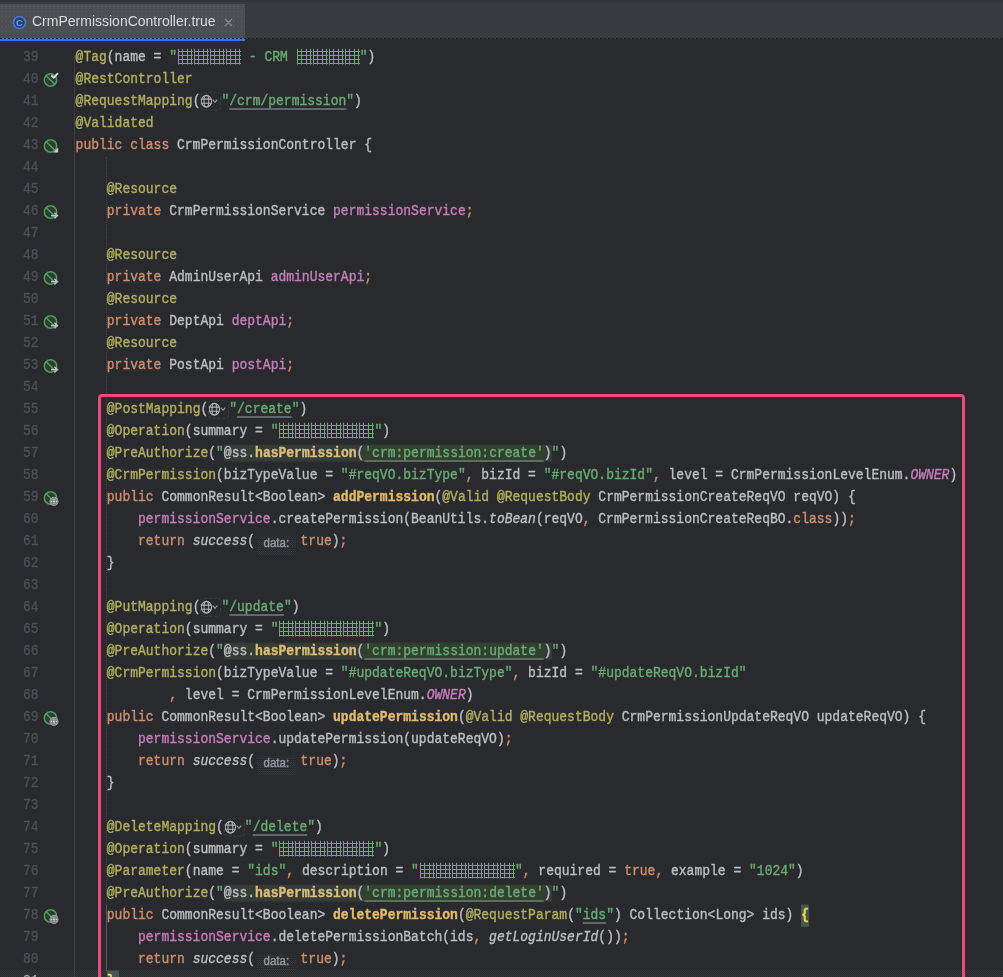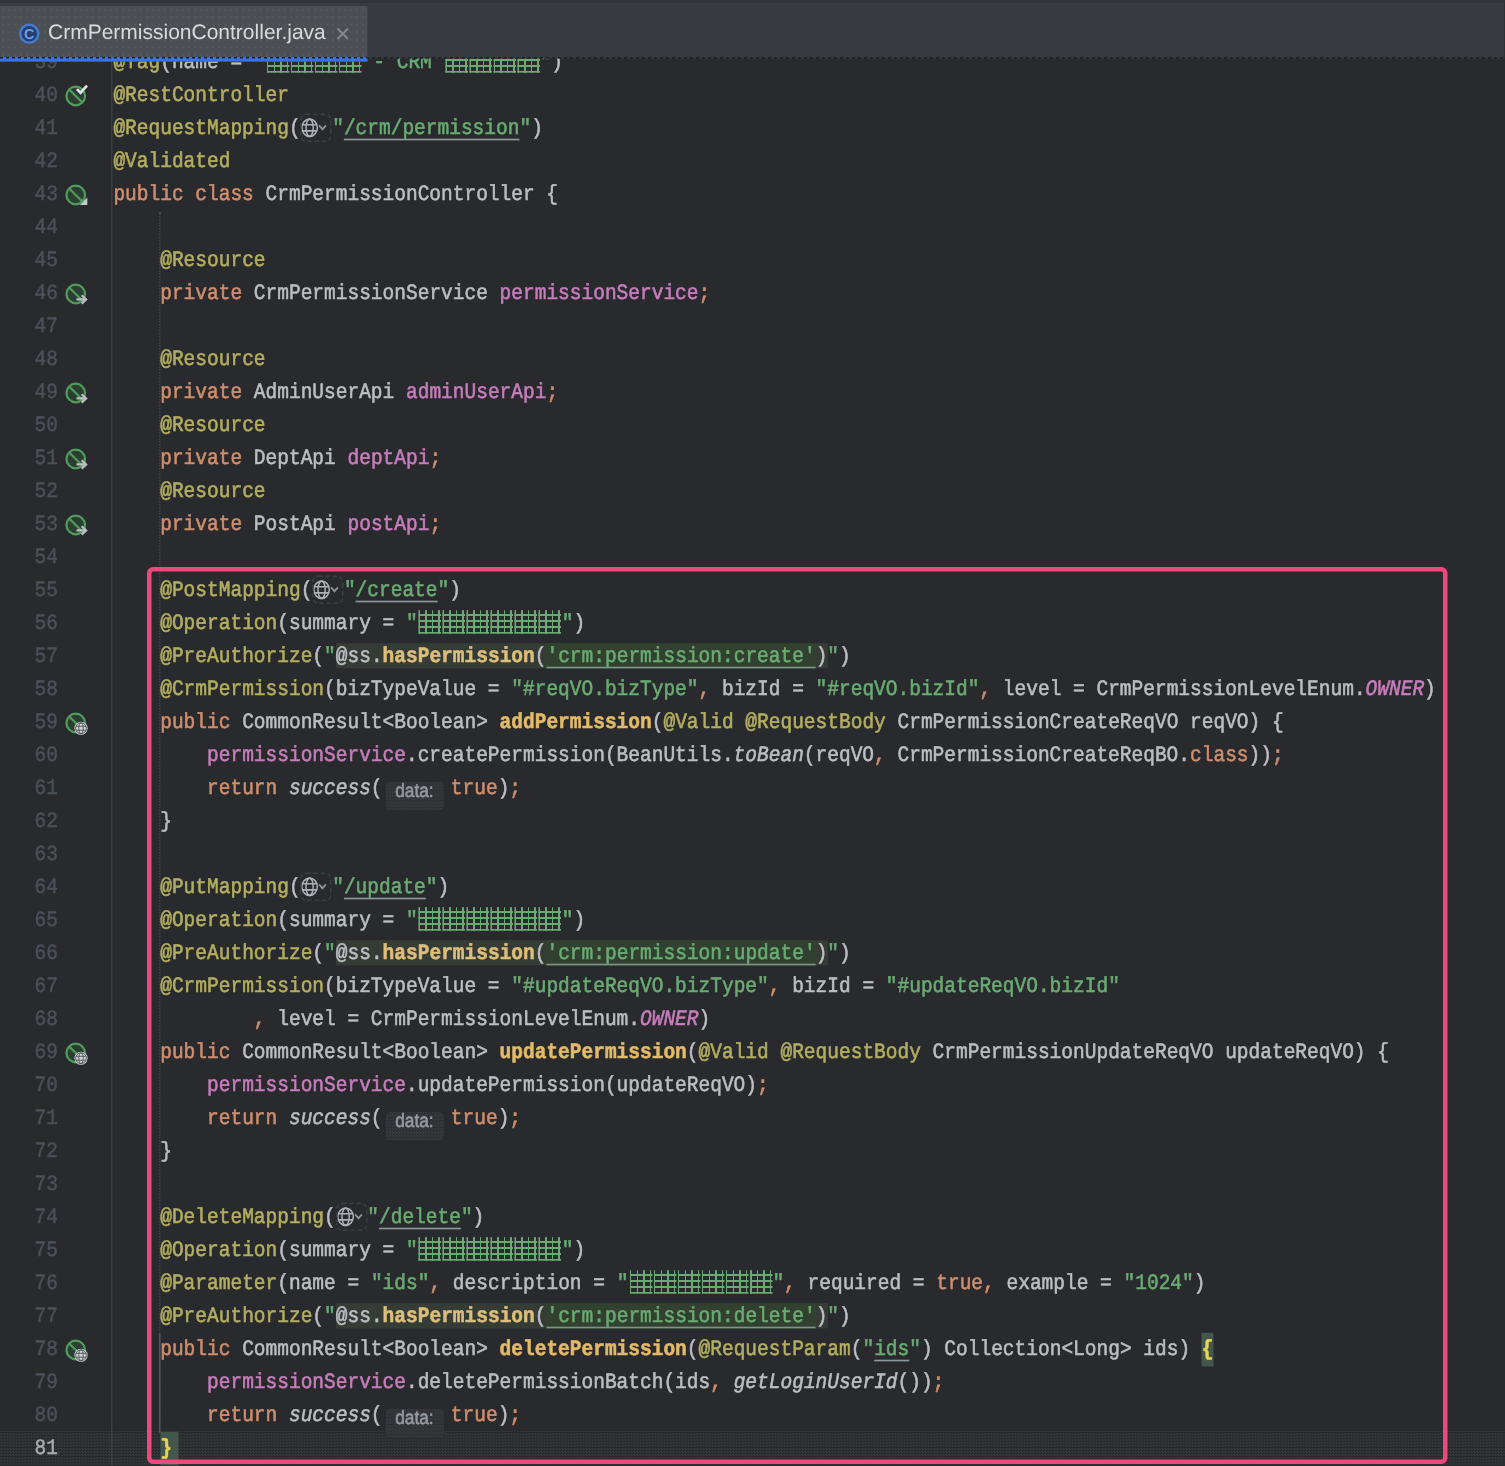--- a/index.html
+++ b/index.html
@@ -1,15 +1,15 @@
 <!DOCTYPE html>
 <html><head><meta charset="utf-8"><style>
 html,body{margin:0;padding:0;width:1003px;height:977px;overflow:hidden;background:#292a2d;}
 body{font-family:"Liberation Mono",monospace;font-size:13px;}
-#ed{position:absolute;left:0;top:0;width:1003px;height:769px;}
+#ed{position:absolute;left:0;top:16px;width:1003px;height:769px;}
 .col{position:absolute;top:31.3px;}
 .col div{height:22px;line-height:22px;white-space:pre;transform:scaleY(1.12);transform-origin:50% 60%;}
 #nums{left:0;width:38.6px;text-align:right;color:#4b5059;-webkit-text-stroke:0.3px;}
 #codes{left:75.6px;color:#bcbec4;-webkit-text-stroke:0.35px;}
 .y{color:#b3ae60}
 .o{color:#cf8e6d}
 .g{color:#6aab73}
 .p{color:#c77dbb}
 .m{color:#e2ba68;font-weight:bold}
 .cst{color:#c77dbb;font-style:italic}
@@ -232,20 +232,20 @@
       </g>
     </svg>
 <div id="rect"></div>
 </div>
 <div id="tabbar">
  <div id="tab">
   <svg style="position:absolute;left:12px;top:10.5px" width="15" height="15" viewBox="0 0 15 15">
         <circle cx="7.5" cy="7.5" r="6" fill="#27406b" stroke="#4679d2" stroke-width="1.7"></circle>
         <text x="7.5" y="11" text-anchor="middle" font-family="Liberation Sans" font-size="9.5" font-weight="bold" fill="#6ea1f7">C</text>
       </svg>
-  <div id="tablbl">CrmPermissionController.java</div>
+  <div id="tablbl">CrmPermissionController.true</div>
   <svg style="position:absolute;left:222px;top:12px" width="13" height="13" viewBox="0 0 13 13">
         <path d="M3 3 L10 10 M10 3 L3 10" stroke="#84878e" stroke-width="1.4" fill="none"></path>
       </svg>
  </div>
  <div id="tabu"></div>
  <div style="position:absolute;left:0;top:36.4px;width:1003px;height:1px;background:repeating-linear-gradient(90deg,#1e2023 0 2px,transparent 2px 4px);"></div>
 </div>
 
 </body></html>

